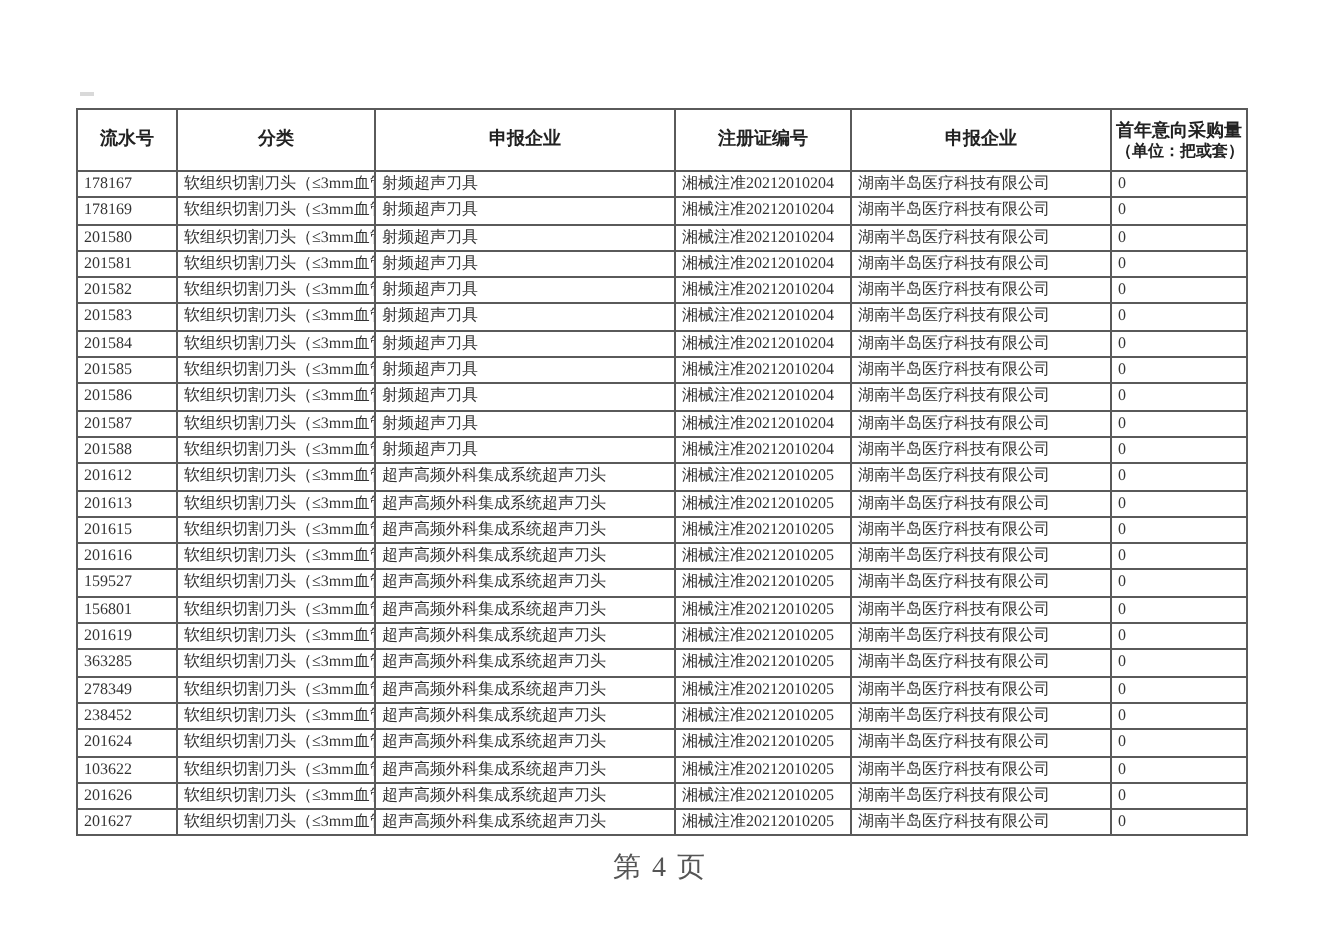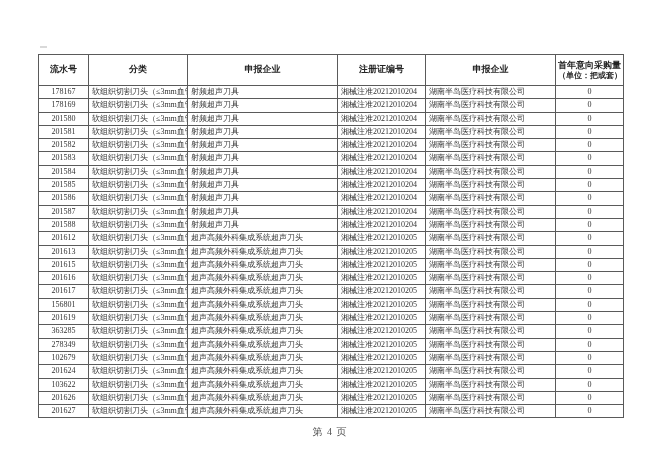--- a/index.html
+++ b/index.html
@@ -40,26 +40,26 @@
   th.qty-head span{display:block;line-height:1.35;}
   th.qty-head .unit-line{font-size:8px;text-align:right;}
   table.grid td{
     font-size:8px;
     height:12.3px;
     line-height:12.3px;
     padding:0 3px;
     white-space:nowrap;
     color:#333;
   }
-  td.c{text-align:center;padding:0;}
+  td.c{text-align:left;padding:0;}
   td.l{text-align:left;}
   .footer{
     position:absolute;left:0;top:425px;width:660px;
     text-align:center;
-    font-size:10px;
+    font-size:14px;
     color:#555;
     letter-spacing:1px;
   }
 </style>
 </head>
 <body>
 
 <div class="page">
 
   <div class="artifact"></div>
@@ -217,21 +217,21 @@
         <tr>
           <td class="c">201616</td>
           <td class="l">软组织切割刀头（≤3mm血管）</td>
           <td class="l">超声高频外科集成系统超声刀头</td>
           <td class="l">湘械注准20212010205</td>
           <td class="l">湖南半岛医疗科技有限公司</td>
           <td class="c">0</td>
         </tr>
 
         <tr>
-          <td class="c">201617</td>
+          <td class="c">159527</td>
           <td class="l">软组织切割刀头（≤3mm血管）</td>
           <td class="l">超声高频外科集成系统超声刀头</td>
           <td class="l">湘械注准20212010205</td>
           <td class="l">湖南半岛医疗科技有限公司</td>
           <td class="c">0</td>
         </tr>
 
         <tr>
           <td class="c">156801</td>
           <td class="l">软组织切割刀头（≤3mm血管）</td>
@@ -262,21 +262,21 @@
         <tr>
           <td class="c">278349</td>
           <td class="l">软组织切割刀头（≤3mm血管）</td>
           <td class="l">超声高频外科集成系统超声刀头</td>
           <td class="l">湘械注准20212010205</td>
           <td class="l">湖南半岛医疗科技有限公司</td>
           <td class="c">0</td>
         </tr>
 
         <tr>
-          <td class="c">102679</td>
+          <td class="c">238452</td>
           <td class="l">软组织切割刀头（≤3mm血管）</td>
           <td class="l">超声高频外科集成系统超声刀头</td>
           <td class="l">湘械注准20212010205</td>
           <td class="l">湖南半岛医疗科技有限公司</td>
           <td class="c">0</td>
         </tr>
 
         <tr>
           <td class="c">201624</td>
           <td class="l">软组织切割刀头（≤3mm血管）</td>

